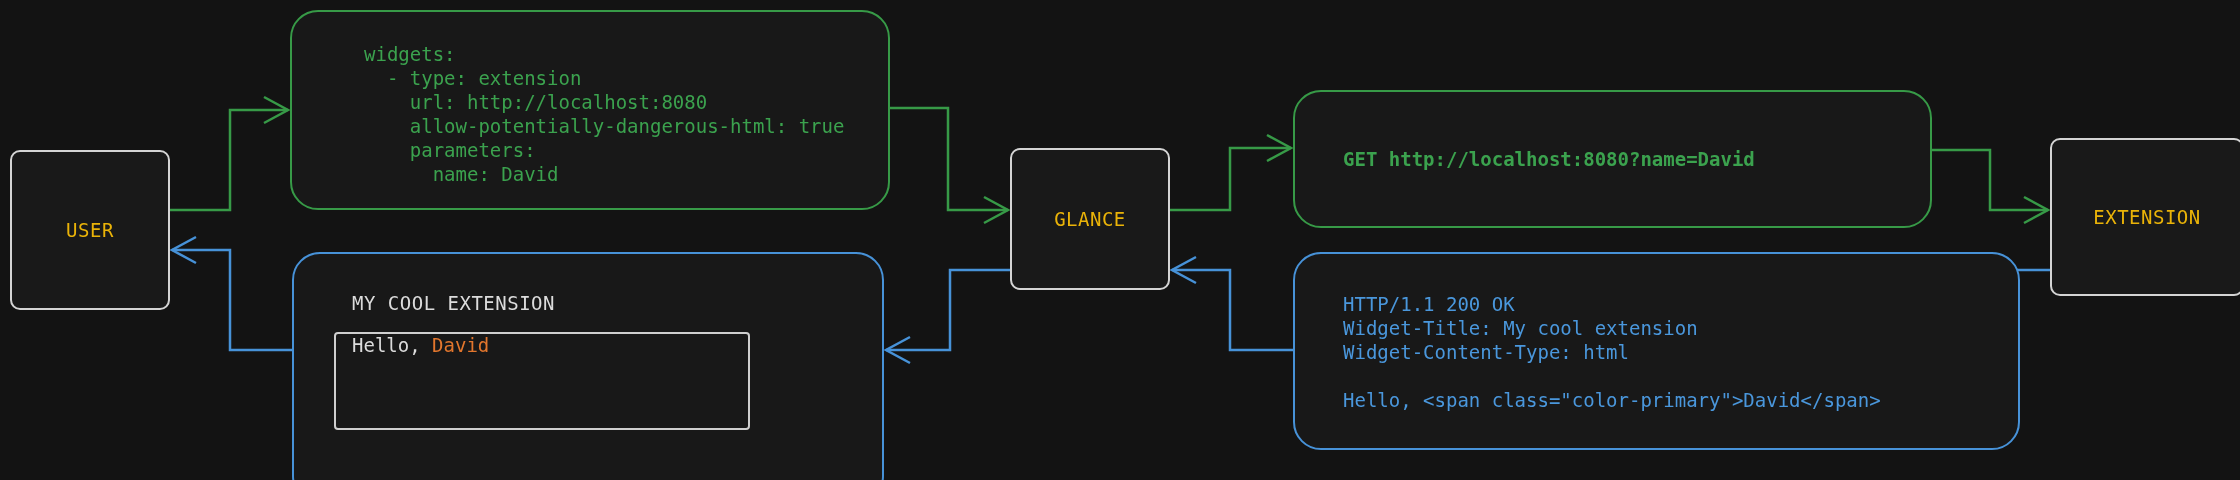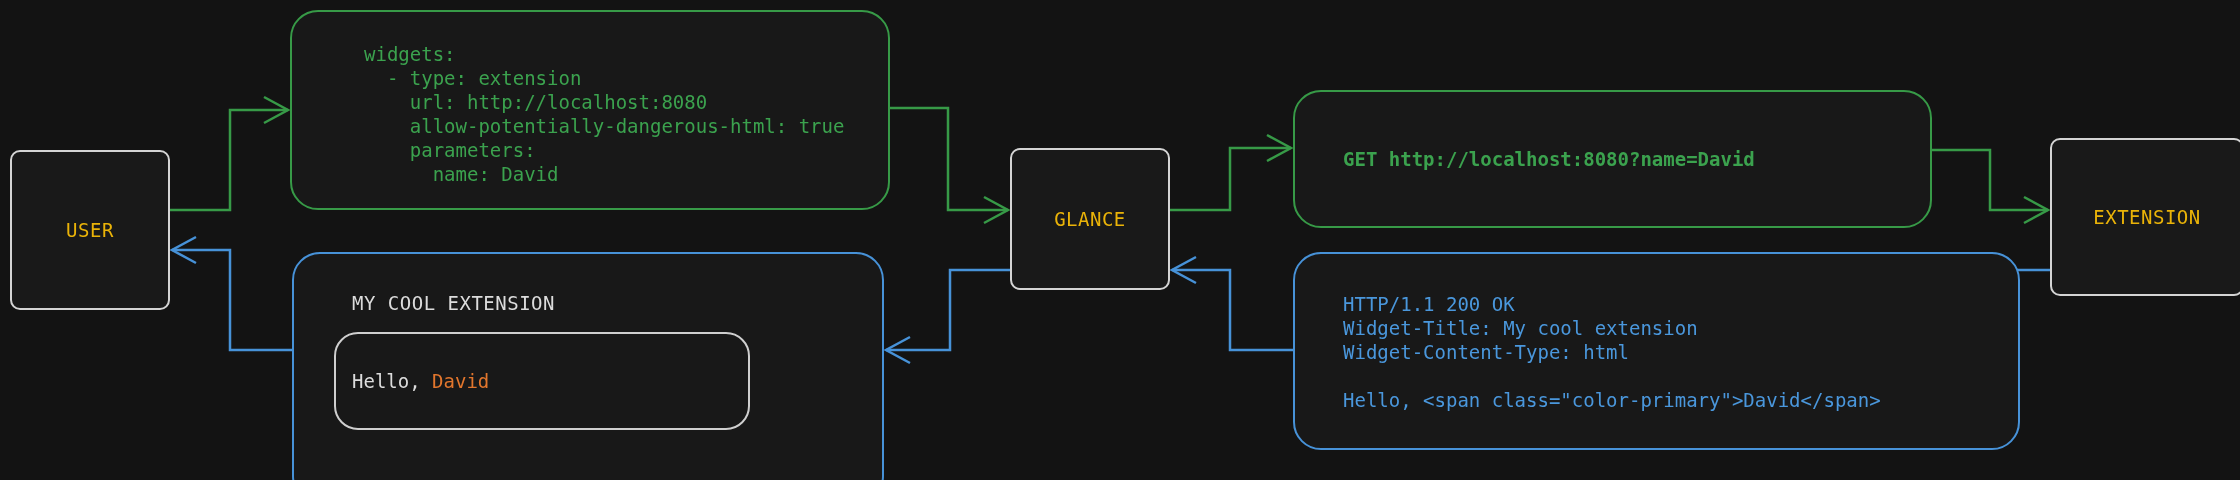--- a/index.html
+++ b/index.html
@@ -58,24 +58,23 @@
   #widget-box { left: 292px; top: 252px; width: 592px; height: 252px; padding-left: 16px; }
   #widget-title {
     position: absolute; left: 58px; top: 38px;
     color: #dcdcdc; font-size: 19px; letter-spacing: 0.5px; white-space: pre;
   }
   #greeting-box {
     position: absolute;
     box-sizing: border-box;
     left: 40px; top: 78px; width: 416px; height: 98px;
     border: 2px solid #cfcfcf;
-    border-radius: 24px;
+    border-radius: 4px;
     background: #181818;
     display: flex;
-    align-items: center;
   }
   #greeting-box .greeting { margin-left: 16px; font-size: 19px; white-space: pre; }
   .greeting-prefix { color: #dcdcdc; }
   .greeting-name   { color: #e2762d; }
 
   #node-user      { left: 10px;   top: 150px; width: 160px; height: 160px; }
   #node-glance    { left: 1010px; top: 148px; width: 160px; height: 142px; }
   #node-extension { left: 2050px; top: 138px; width: 194px; height: 158px; }
 
   .wire { fill: none; stroke-width: 2.5px; stroke-linejoin: miter; }

